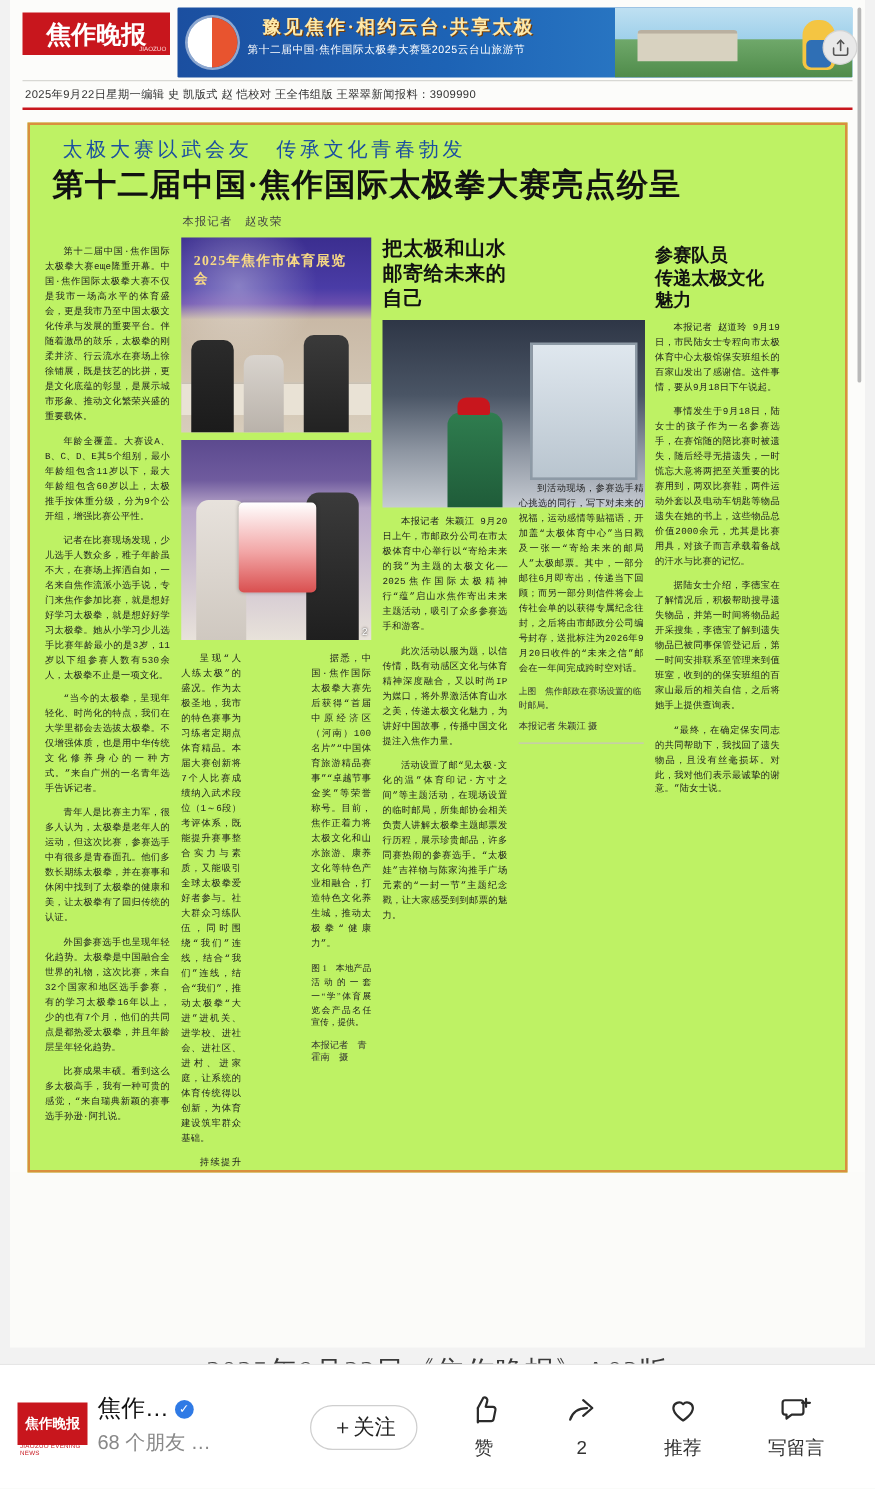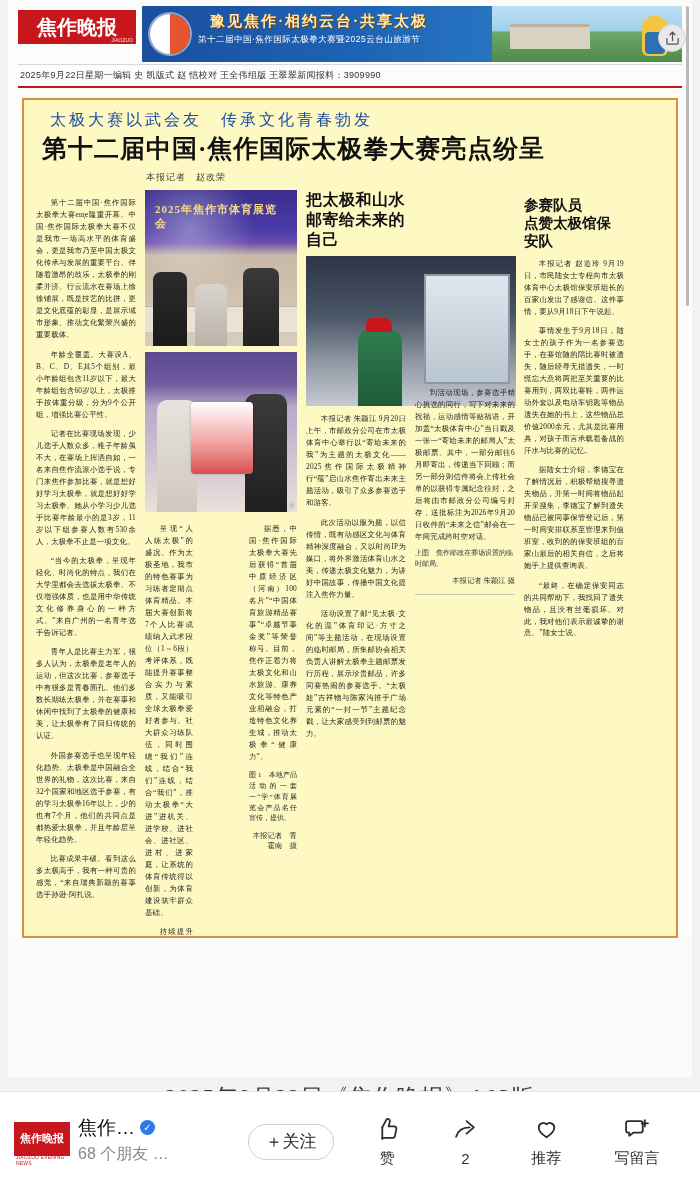--- a/index.html
+++ b/index.html
@@ -154,21 +154,21 @@
     white-space: nowrap;
     overflow: hidden;
   }
   .infobar span { letter-spacing: .3px; }
 
   
   .frame {
     margin: 10px 14px 0 14px;
     border: 2px solid #d98f3e;
     padding: 10px 12px 12px 12px;
-    background: #fef9c3;
+    background: #bef264;
     position: relative;
     height: 840px;
     overflow: hidden;
   }
 
   .shoulder {
     font-family: "Liberation Serif", serif;
     font-size: 16px;
     color: #1b4fa0;
     letter-spacing: 3px;
@@ -201,21 +201,21 @@
     align-items: flex-start;
   }
   .col { position: relative; }
   .c1 { width: 100px; }
   .c2 { width: 152px; }
   .c3 { width: 100px; }
   .c4 { width: 100px; }
   .c5 { width: 100px; }
 
   .body-text {
-    font-family: Liberation Serif, serif;
+    font-family: Liberation Mono, monospace;
     font-size: 7.4px;
     line-height: 1.62;
     color: #1d1d1d;
     text-align: justify;
     letter-spacing: .2px;
     margin-bottom: 5px;
   }
   .body-text.indent { text-indent: 2em; }
 
   .sub-head {
@@ -230,21 +230,20 @@
   .sub-head2 {
     font-family: "Liberation Serif", serif;
     font-size: 14.5px;
     font-weight: bold;
     color: #111;
     line-height: 1.25;
     margin: 6px 0 5px 0;
   }
 
   .sig {
-    text-align: right;
     font-size: 7.4px;
     color: #333;
     font-family: "Liberation Serif", serif;
     margin-top: 3px;
   }
   .caption {
     font-size: 7px;
     color: #333;
     font-family: "Liberation Serif", serif;
     line-height: 1.5;
@@ -586,21 +585,21 @@
             <div style="height:152px;"></div>
             <p class="body-text indent">到活动现场，参赛选手精心挑选的同行，写下对未来的祝福，运动感情等贴福语，开加盖“太极体育中心”当日戳及一张一“寄给未来的邮局人”太极邮票。其中，一部分邮往6月即寄出，传递当下回顾；而另一部分则信件将会上传社会单的以获得专属纪念往封，之后将由市邮政分公司编号封存，送批标注为2026年9月20日收件的“未来之信”邮会在一年间完成跨时空对话。</p>
             <p class="caption">上图　焦作邮政在赛场设置的临时邮局。</p>
             <p class="sig">本报记者 朱颖江 摄</p>
             <div class="divider-line"></div>
           </div>
 
           <div class="col c5">
             <div class="sub-head2">
               <div>参赛队员</div>
-              <div>点赞太极馆保安队</div>
+              <div>传递太极文化魅力</div>
             </div>
             <p class="body-text indent">本报记者 赵道玲 9月19日，市民陆女士专程向市太极体育中心太极馆保安班组长的百家山发出了感谢信。这件事情，要从9月18日下午说起。</p>
             <p class="body-text indent">事情发生于9月18日，陆女士的孩子作为一名参赛选手，在赛馆随的陪比赛时被遗失，随后经寻无措遗失，一时慌忘大意将两把至关重要的比赛用到，两双比赛鞋，两件运动外套以及电动车钥匙等物品遗失在她的书上，这些物品总价值2000余元，尤其是比赛用具，对孩子而言承载着备战的汗水与比赛的记忆。</p>
             <p class="body-text indent">据陆女士介绍，李德宝在了解情况后，积极帮助搜寻遗失物品，并第一时间将物品起开采搜集，李德宝了解到遗失物品已被同事保管登记后，第一时间安排联系至管理来到值班室，收到的的保安班组的百家山最后的相关自信，之后将她手上提供查询表。</p>
             <p class="body-text indent">“最终，在确定保安同志的共同帮助下，我找回了遗失物品，且没有丝毫损坏。对此，我对他们表示最诚挚的谢意。”陆女士说。</p>
           </div>
 
         </div>
       </div>
     </div>

